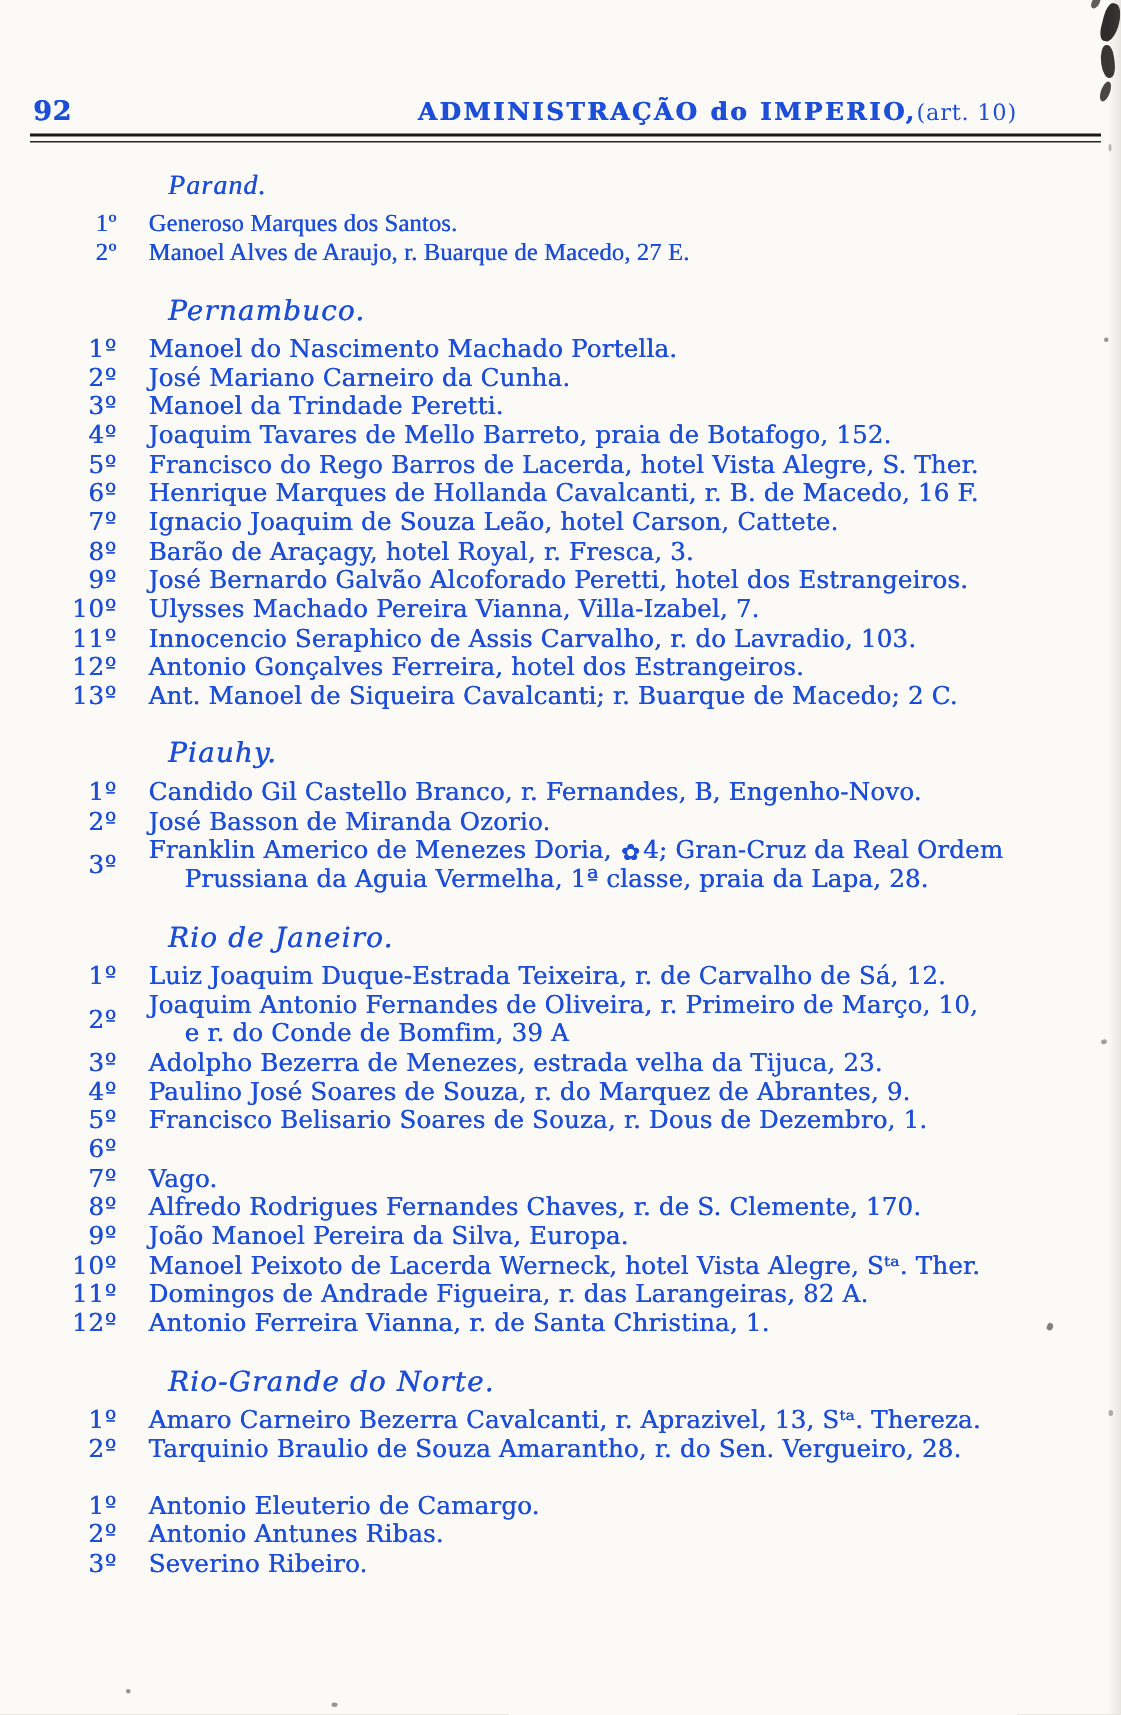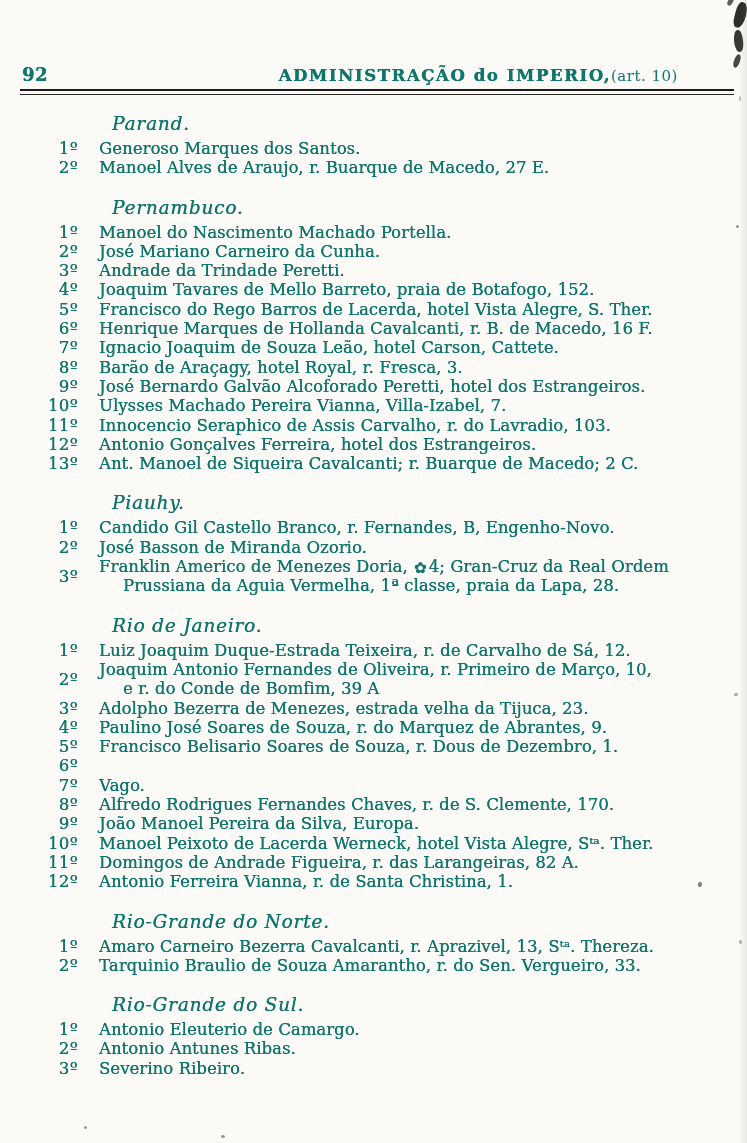--- a/index.html
+++ b/index.html
@@ -3,21 +3,21 @@
 <meta charset="utf-8">
 <style>
   html,body{margin:0;padding:0;background:#d8d6d0;}
   .page{
     position:relative;
     width:747px;height:1143px;
     margin:0 auto;
     background:#fbfaf6;
     overflow:hidden;
     font-family:"DejaVu Serif","Liberation Serif",serif;
-    color:#0f766e;
+    color:#1d4ed8;
   }
   
   .running-header{
     position:absolute;top:64px;left:22px;right:16px;
     display:flex;align-items:baseline;
     height:24px;
   }
   .page-number{
     font-weight:bold;font-size:18px;letter-spacing:.5px;
     width:120px;text-align:left;
@@ -37,21 +37,21 @@
     position:absolute;top:89px;left:20px;right:13px;
     height:3px;
     border-top:2.4px solid #1c1a18;
     border-bottom:1.1px solid #2a2723;
   }
   
   .content{
     position:absolute;top:100px;left:24px;right:14px;
   }
   .province{margin-top:19px;}
-  .province:first-child{margin-top:13px;}
+  .province:first-child{margin-top:13px;font-family:Liberation Serif, serif;}
   .province-title{
     margin:0 0 4px 88px;
     font-style:italic;font-weight:normal;
     font-size:18.5px;letter-spacing:.8px;
     line-height:22px;
     text-shadow:.3px 0 0 currentColor;
   }
   .entries{list-style:none;margin:0;padding:0;}
   .entry{
     display:flex;align-items:center;
@@ -127,21 +127,21 @@
     <span class="entry-text"><span class="l1">Manoel do Nascimento Machado Portella.</span></span>
   </li>
 
   <li class="entry">
     <span class="ord">2º</span>
     <span class="entry-text"><span class="l1">José Mariano Carneiro da Cunha.</span></span>
   </li>
 
   <li class="entry">
     <span class="ord">3º</span>
-    <span class="entry-text"><span class="l1">Andrade da Trindade Peretti.</span></span>
+    <span class="entry-text"><span class="l1">Manoel da Trindade Peretti.</span></span>
   </li>
 
   <li class="entry">
     <span class="ord">4º</span>
     <span class="entry-text"><span class="l1">Joaquim Tavares de Mello Barreto, praia de Botafogo, 152.</span></span>
   </li>
 
   <li class="entry">
     <span class="ord">5º</span>
     <span class="entry-text"><span class="l1">Francisco do Rego Barros de Lacerda, hotel Vista Alegre, S. Ther.</span></span>
@@ -276,27 +276,26 @@
   <section class="province">
     <h2 class="province-title">Rio-Grande do Norte.</h2>
     <ol class="entries">
   <li class="entry">
     <span class="ord">1º</span>
     <span class="entry-text"><span class="l1">Amaro Carneiro Bezerra Cavalcanti, r. Aprazivel, 13, Sᵗᵃ. Thereza.</span></span>
   </li>
 
   <li class="entry">
     <span class="ord">2º</span>
-    <span class="entry-text"><span class="l1">Tarquinio Braulio de Souza Amarantho, r. do Sen. Vergueiro, 33.</span></span>
-  </li>
-</ol>
-  </section>
-
-  <section class="province">
-    <h2 class="province-title">Rio-Grande do Sul.</h2>
+    <span class="entry-text"><span class="l1">Tarquinio Braulio de Souza Amarantho, r. do Sen. Vergueiro, 28.</span></span>
+  </li>
+</ol>
+  </section>
+
+  <section class="province">
     <ol class="entries">
   <li class="entry">
     <span class="ord">1º</span>
     <span class="entry-text"><span class="l1">Antonio Eleuterio de Camargo.</span></span>
   </li>
 
   <li class="entry">
     <span class="ord">2º</span>
     <span class="entry-text"><span class="l1">Antonio Antunes Ribas.</span></span>
   </li>

